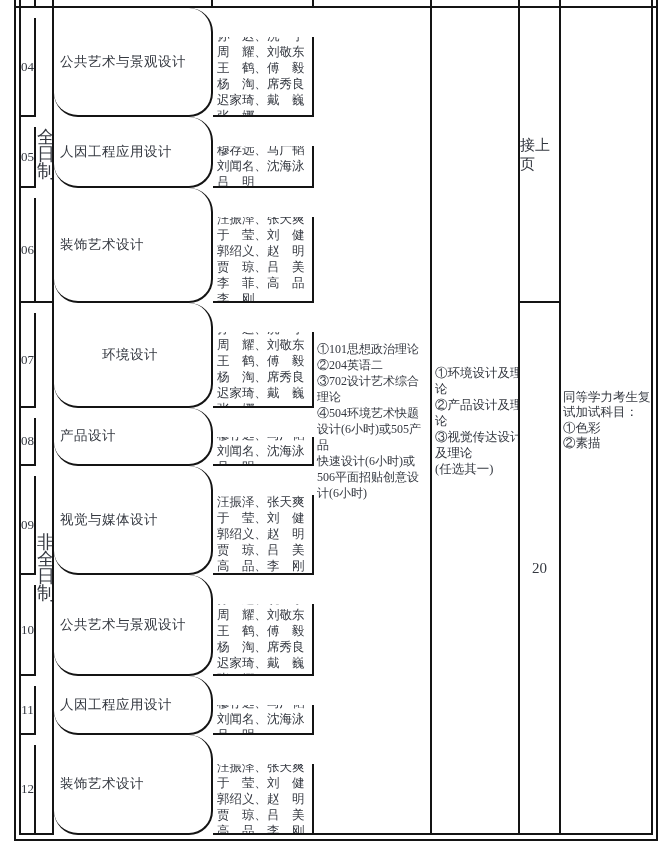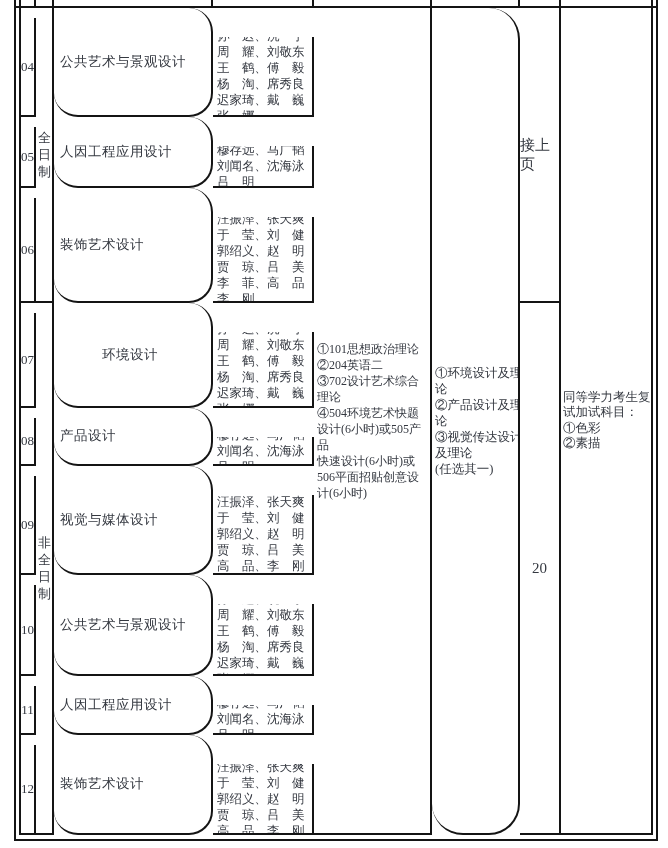--- a/index.html
+++ b/index.html
@@ -40,21 +40,21 @@
     overflow:hidden;
     color:var(--ink);
   }
   .stub{border-bottom:2px solid var(--line);}
   .no{justify-content:center;padding:0;font-size:13px;margin-top:10px;}
   .mode{justify-content:center;}
   .mode .vtext{
     display:block;width:14px;
     word-break:break-all;
     line-height:17px;text-align:right;
-    font-size:13px;
+    font-size:18px;
   }
   .prog{padding-left:6px;font-size:13.5px;letter-spacing:0.5px;border-radius:24px;}
   .fac{padding-left:4px;white-space:pre;line-height:16px;font-size:12.5px;margin-top:29px;}
   .exam{padding-left:3px;white-space:pre;line-height:16px;font-size:12px;}
   .retest{padding-left:3px;white-space:pre;line-height:16px;font-size:12.5px;}
   .count{justify-content:center;font-size:15px;}
   .remark{padding-left:2px;white-space:pre;line-height:15.5px;font-size:12.5px;}
 </style>
 </head>
 <body>
@@ -151,21 +151,21 @@
     <div class="cell exam" style="grid-area:2/5/11/6;">①101思想政治理论
 ②204英语二
 ③702设计艺术综合
 理论
 ④504环境艺术快题
 设计(6小时)或505产
 品
 快速设计(6小时)或
 506平面招贴创意设
 计(6小时)</div>
-    <div class="cell retest" style="grid-area:2/6/11/7;border-radius:31px;">①环境设计及理
+    <div class="cell retest" style="grid-area:2/6/11/7;">①环境设计及理
 论
 ②产品设计及理
 论
 ③视觉传达设计
 及理论
 (任选其一)</div>
 
     <div class="cell count" style="grid-area:2/7/5/8;">接上页</div>
     <div class="cell count" style="grid-area:5/7/11/8;">20</div>
 

